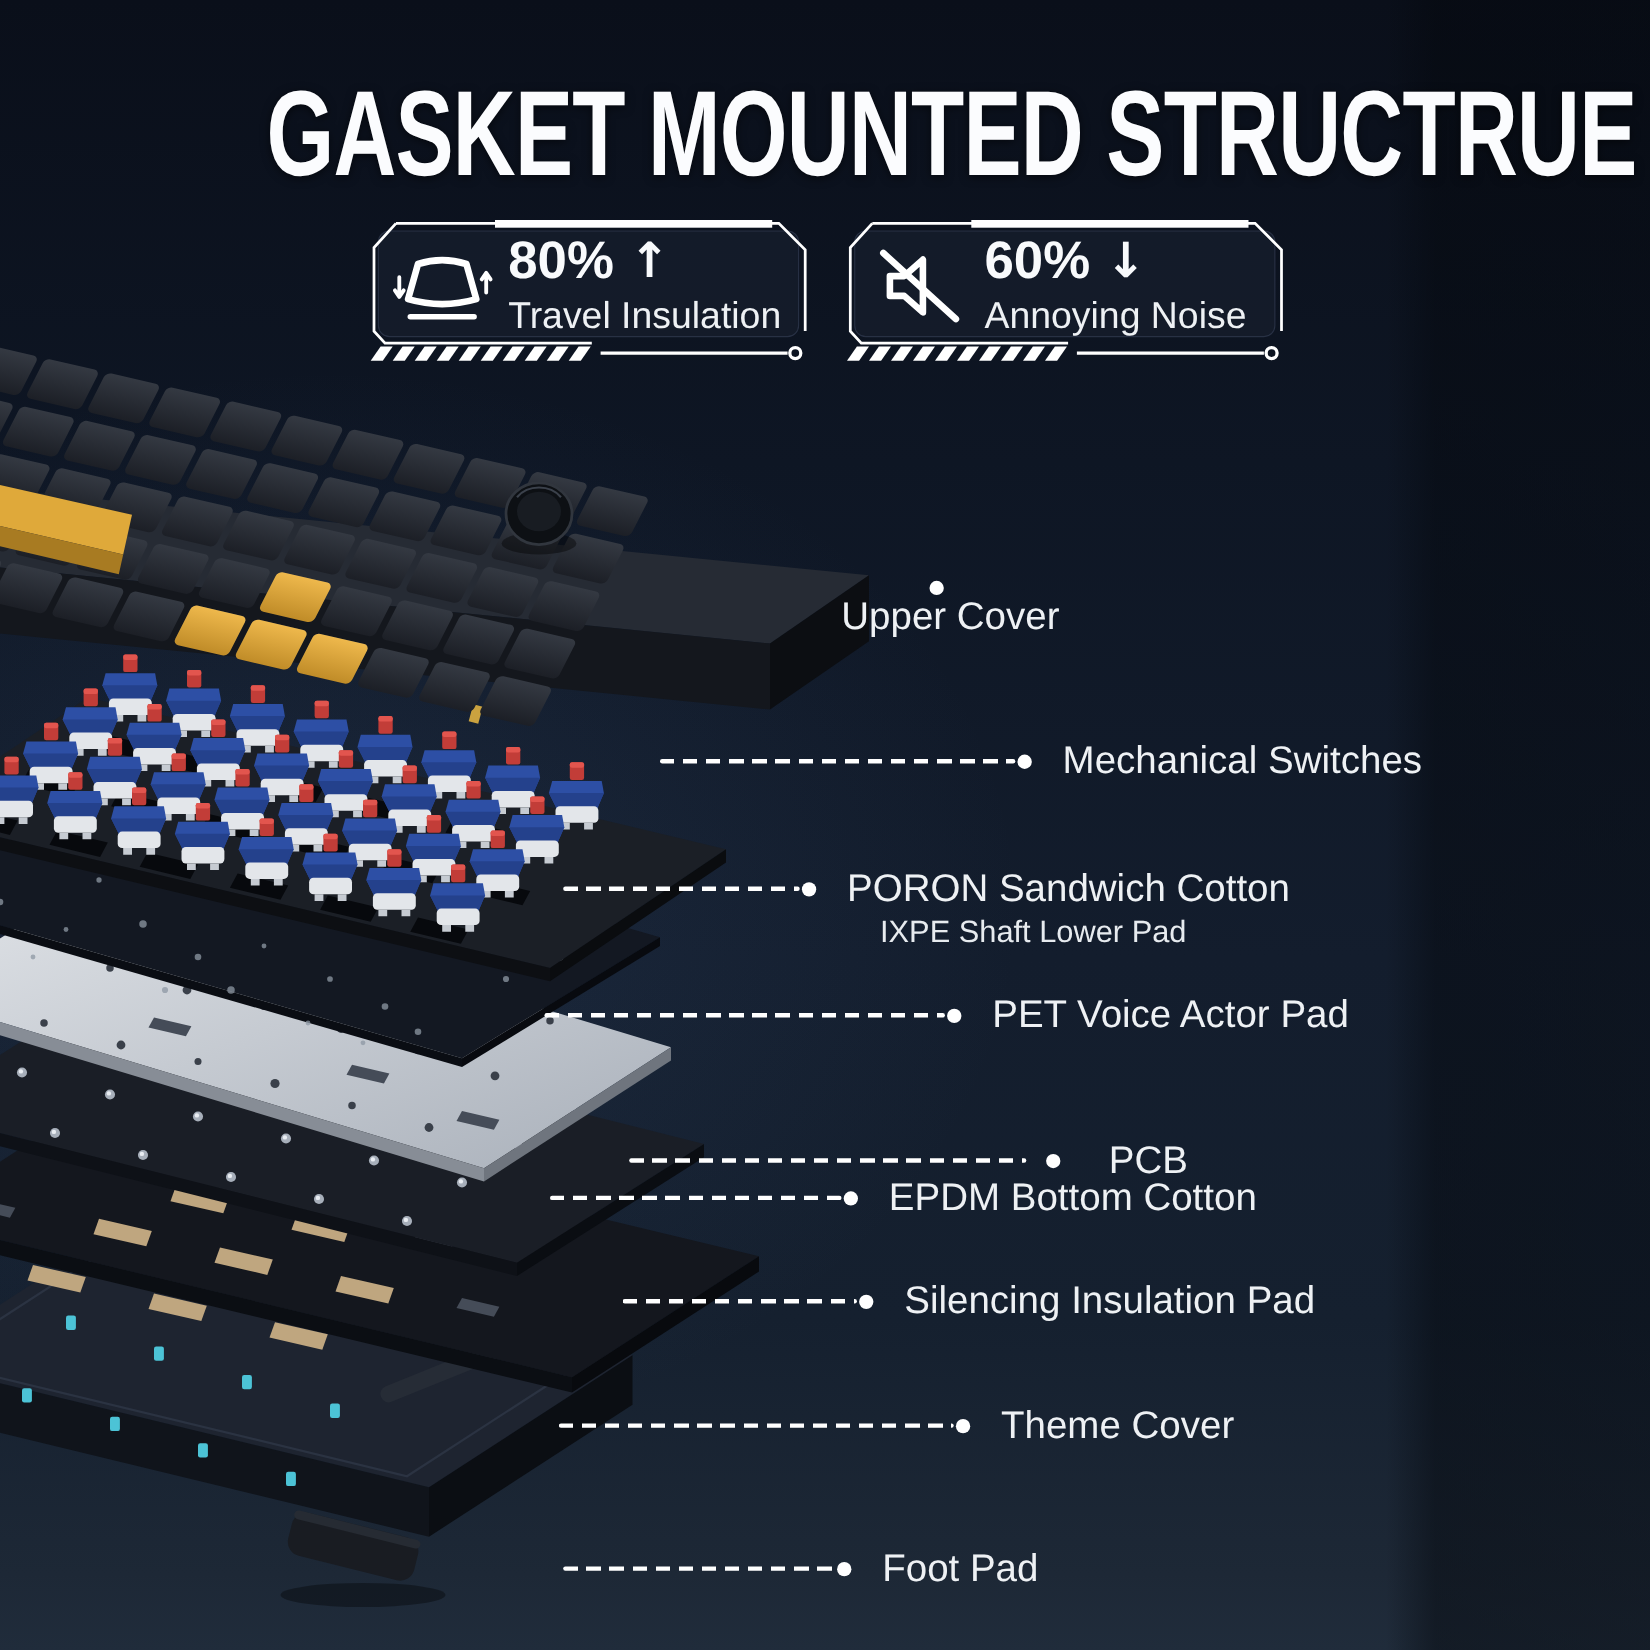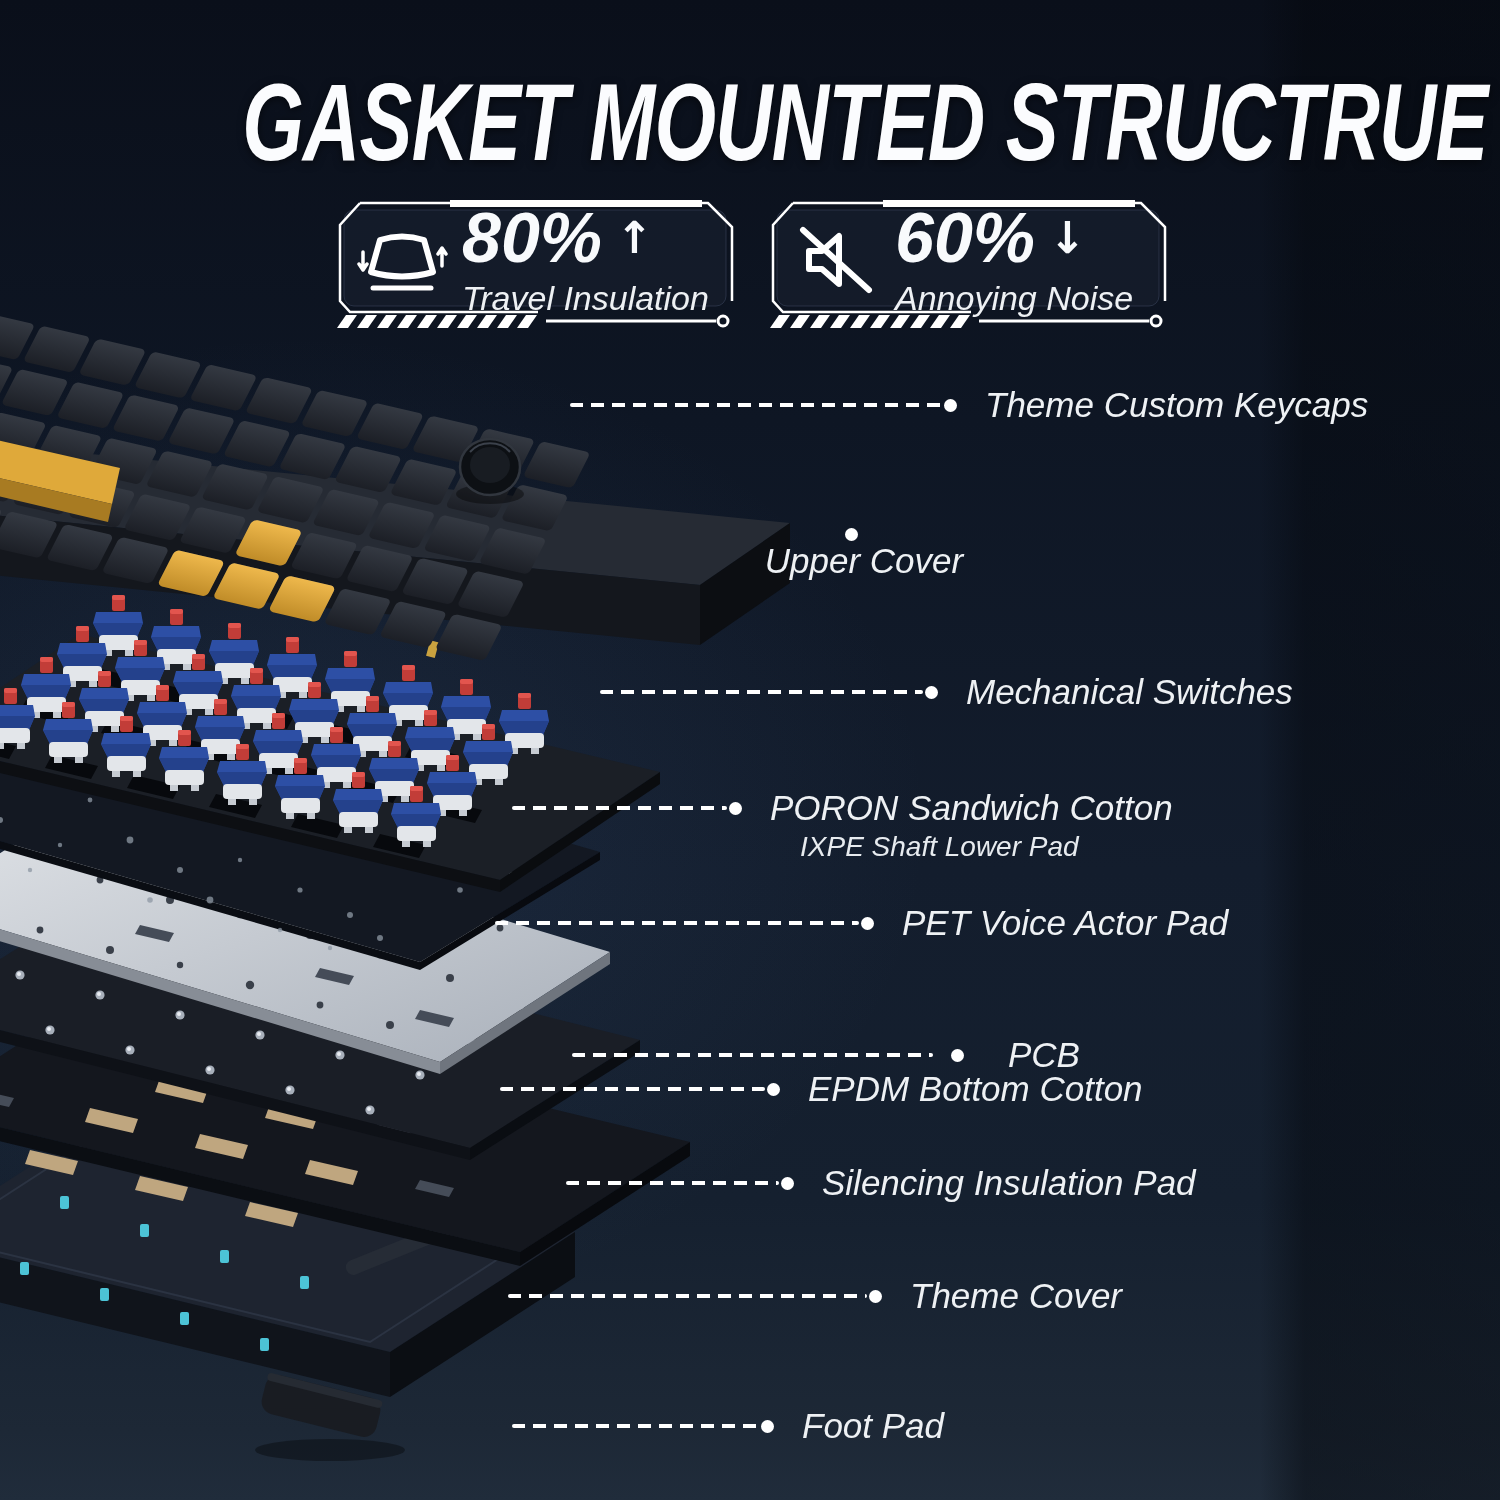--- a/index.html
+++ b/index.html
@@ -3,35 +3,34 @@
 <meta charset="utf-8">
 <style>
   html,body{margin:0;padding:0;background:#0a0f1a;}
   #canvas{
     position:relative;width:1500px;height:1500px;overflow:hidden;
     font-family:"Liberation Sans",sans-serif;color:#eef1f4;
     background:
       linear-gradient(90deg, rgba(0,0,0,0) 0%, rgba(0,0,0,0) 84%, rgba(4,7,12,0.45) 87%, rgba(4,7,12,0.40) 100%),
       radial-gradient(900px 700px at 20% 55%, rgba(74,106,150,0.16), rgba(74,106,150,0) 70%),
       linear-gradient(180deg, #0a0f1a 0%, #0e1624 28%, #131d2d 58%, #15202f 80%, #1d2836 95.4%, #202c3b 100%);
-    font-style: italic;
   }
   .title-wrap{position:absolute;top:58px;left:0;width:1500px;text-align:center;white-space:nowrap;}
   .title{
     display:inline-block;font-size:110px;font-weight:bold;letter-spacing:-1px;color:#fbfcfe;
     transform:scaleX(0.72);transform-origin:center;
     text-shadow:0 2px 10px rgba(0,0,0,0.55);
   }
   .badge{position:absolute;top:198px;width:412px;height:132px;}
   .badge-frame{position:absolute;left:0;top:0;}
   .badge-content{position:absolute;left:26px;top:14px;width:370px;height:96px;display:flex;align-items:center;}
   .badge-icon{flex:0 0 92px;height:92px;display:flex;align-items:center;justify-content:center;}
   .badge-text{display:flex;flex-direction:column;justify-content:center;margin-left:14px;}
   .badge-valrow{display:flex;align-items:center;line-height:1;}
-  .badge-value{font-size:70px;font-weight:bold;color:#f8fafc;}
+  .badge-value{font-size:48px;font-weight:bold;color:#f8fafc;}
   .badge-arrow{font-size:44px;font-weight:bold;margin-left:14px;font-family:"DejaVu Sans",sans-serif;color:#f8fafc;}
   .badge-label{font-size:34px;margin-top:6px;color:#eef1f4;}
   .co{position:absolute;display:flex;align-items:center;height:42px;}
   .ln{height:4px;border-radius:2px;
       background:repeating-linear-gradient(90deg,#ffffff 0 13px,rgba(255,255,255,0) 13px 21px);}
   .dt{width:13px;height:13px;border-radius:50%;background:#ffffff;margin-left:2px;flex:0 0 auto;}
   .tx{font-size:35px;margin-left:28px;white-space:nowrap;color:#eef1f4;}
   .sub{position:absolute;top:44px;left:288px;font-size:28px;white-space:nowrap;color:#e7ebef;}
   svg{display:block;}
   #illu{position:absolute;left:0;top:0;}
@@ -377,25 +376,20 @@
       <div class="badge-text">
         <div class="badge-valrow">
           <span class="badge-value">60%</span>
           <span class="badge-arrow">↓</span>
         </div>
         <span class="badge-label">Annoying Noise</span>
       </div>
     </div>
   </div>
 
-  <div class="co" style="left:570px;top:384px;">
-    <span class="ln" style="width:372px"></span>
-      <span class="dt"></span>
-    <span class="tx">Theme Custom Keycaps</span>
-  </div>
   <div class="co" style="left:665px;top:528px;flex-direction:column;">
     <span class="ln" style="width:370px"></span>
       <span class="dt"></span>
     <span class="tx">Upper Cover</span>
   </div>
   <div class="co" style="left:600px;top:671px;">
     <span class="ln" style="width:323px"></span>
       <span class="dt"></span>
     <span class="tx">Mechanical Switches</span>
   </div>

